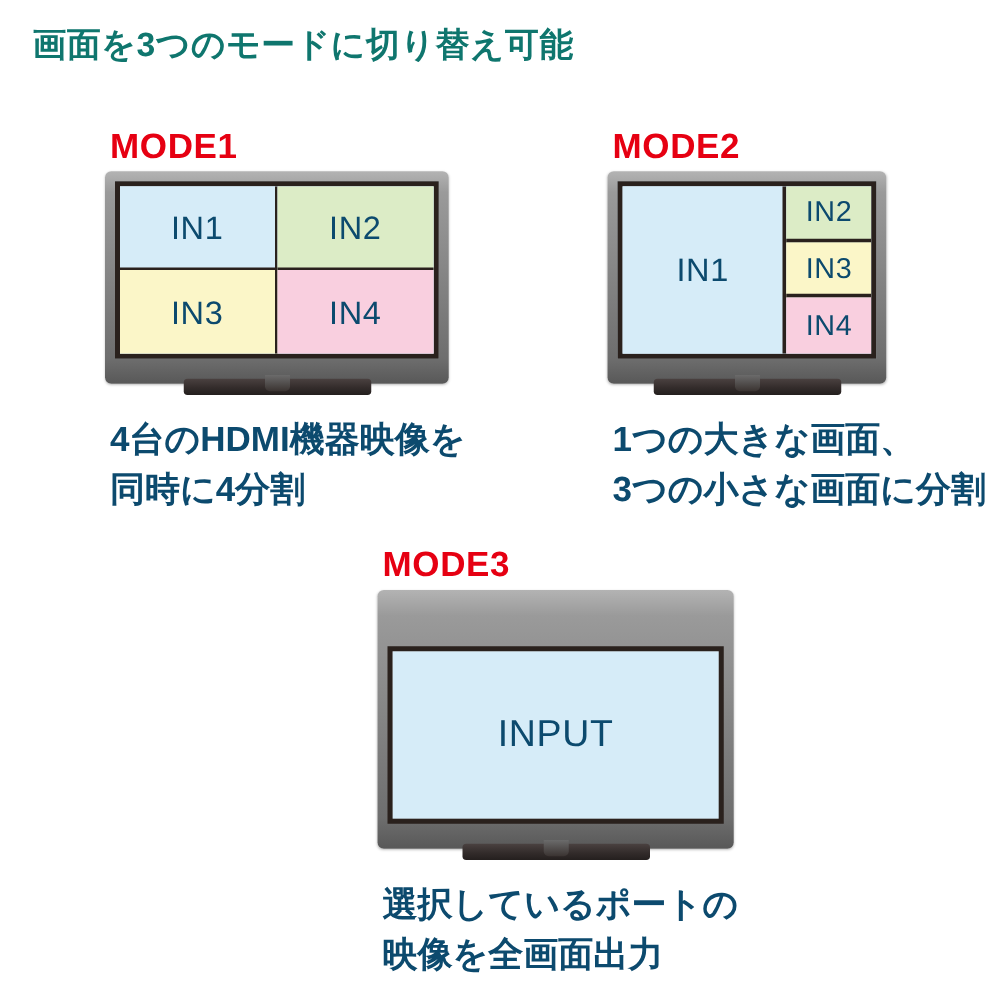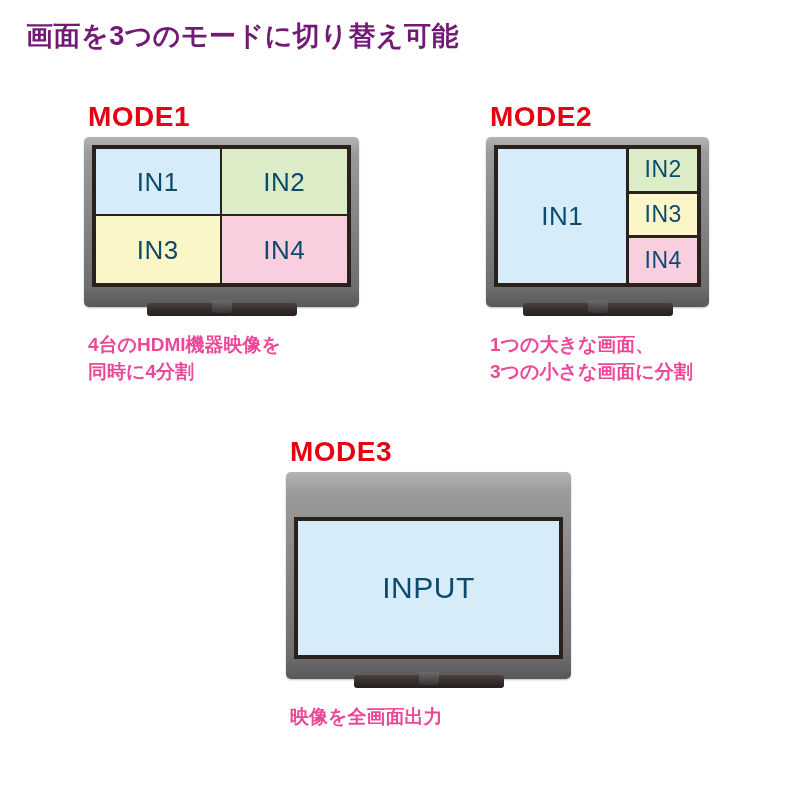--- a/index.html
+++ b/index.html
@@ -17,21 +17,21 @@
   }
 
   
   .page-title {
     position: absolute;
     left: 26px;
     top: 18px;
     font-size: 27px;
     font-weight: bold;
     letter-spacing: 0.5px;
-    color: #701a75;
+    color: #0f766e;
     white-space: nowrap;
   }
 
   
   .mode-block {
     position: absolute;
     padding-left: 26px;
   }
   .mode-label {
     font-size: 28px;
@@ -139,24 +139,24 @@
   .full-pane {
     width: 100%;
     height: 100%;
     font-size: 30px;
   }
 
   
   .caption {
     margin-top: 16px;
     margin-left: 4px;
-    font-size: 19px;
+    font-size: 28px;
     font-weight: bold;
     line-height: 1.42;
-    color: #ec4899;
+    color: #0c4a6e;
     white-space: nowrap;
   }
   .caption .cap-line { display: block; }
 </style>
 </head>
 <body>
 
 <div class="page-title">画面を3つのモードに切り替え可能</div>
 
 <div class="mode-block" style="left:58px; top:103px; width:275px;">
@@ -224,34 +224,35 @@
       <div class="tv-stand-base" style="width:150px;"></div>
     </div>
   </div>
 
   <div class="caption">
     <span class="cap-line">1つの大きな画面、</span>
     <span class="cap-line">3つの小さな画面に分割</span>
   </div>
 </div>
 
-<div class="mode-block" style="left:260px; top:438px; width:285px;">
+<div class="mode-block" style="left:276px; top:438px; width:285px;">
 
   <div class="mode-label">MODE3</div>
 
   <div class="tv">
     <div class="tv-frame">
       <div class="tv-screen" style="height:142px;margin-top:37px;">
         <div class="pane full-pane" style="background:#d6ecf8;">
           <span class="pane-label">INPUT</span>
         </div>
       </div>
       <div class="tv-stand-neck"></div>
     </div>
     <div class="tv-stand-wrap">
       <div class="tv-stand-base" style="width:150px;"></div>
     </div>
   </div>
 
   <div class="caption">
+    <span class="cap-line">選択しているポートの</span>
     <span class="cap-line">映像を全画面出力</span>
   </div>
 </div>
 
 </body></html>

